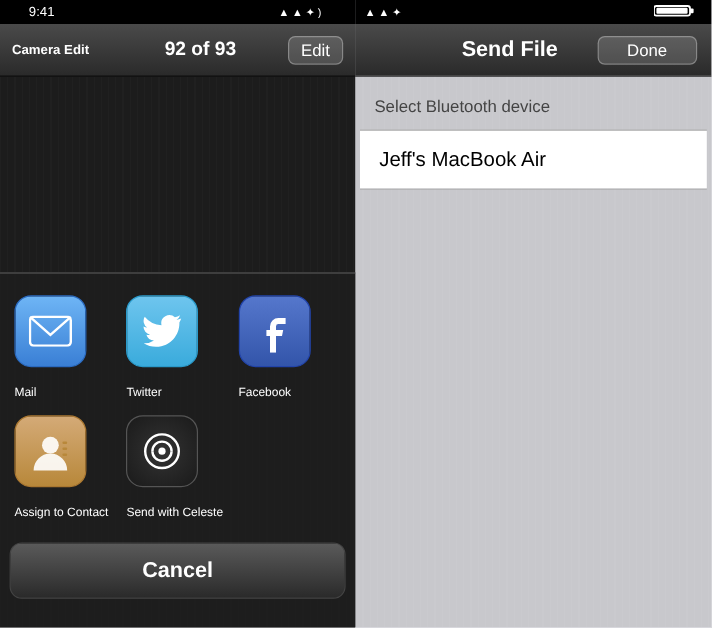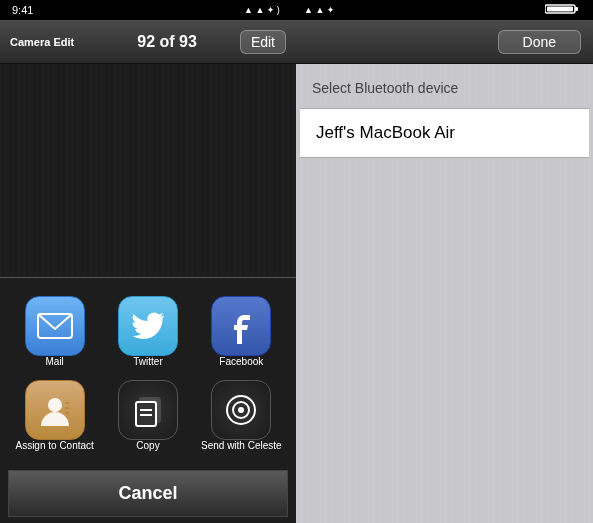--- a/index.html
+++ b/index.html
@@ -20,21 +20,21 @@
       flex-direction: column;
       position: relative;
     }
 
     .status-bar {
       height: 20px;
       background: #000;
       display: flex;
       align-items: center;
       justify-content: space-between;
-      padding: 0 12px;
+      padding: 0 24px;
       color: #fff;
       font-size: 11px;
     }
 
     .nav-bar {
       height: 44px;
       background: linear-gradient(to bottom, #4a4a4a, #2a2a2a);
       display: flex;
       align-items: center;
       justify-content: space-between;
@@ -84,24 +84,24 @@
     .share-grid {
       display: grid;
       grid-template-columns: repeat(3, 1fr);
       gap: 0;
       padding: 12px 8px 8px;
     }
 
     .share-item {
       display: flex;
       flex-direction: column;
-      align-items: center;
+      align-items: flex-start;
       padding: 6px 4px;
       cursor: pointer;
-      gap: 0;
+      gap: 16px;
     }
 
     .share-icon {
       width: 60px;
       height: 60px;
       border-radius: 14px;
       display: flex;
       align-items: center;
       justify-content: center;
       font-size: 28px;
@@ -146,24 +146,24 @@
     }
 
     .share-item-label {
       color: #fff;
       font-size: 10px;
       text-align: center;
       line-height: 1.2;
     }
 
     .cancel-btn {
-      margin: 4px 8px 6px;
+      margin: 4px 8px 24px;
       background: linear-gradient(to bottom, #5a5a5a, #2a2a2a);
       border: 1px solid #444;
-      border-radius: 0;
+      border-radius: 10px;
       padding: 12px;
       text-align: center;
       color: #fff;
       font-size: 18px;
       font-weight: 600;
       cursor: pointer;
       width: calc(100% - 16px);
     }
 
     
@@ -331,31 +331,20 @@
 
             <rect x="28" y="10" width="4" height="2" rx="1" fill="#b8883a"></rect>
             <rect x="28" y="15" width="4" height="2" rx="1" fill="#b8883a"></rect>
             <rect x="28" y="20" width="4" height="2" rx="1" fill="#b8883a"></rect>
           </svg>
         </div>
         <span class="share-item-label">Assign to Contact</span>
       </div>
 
 
-      <div class="share-item">
-        <div class="share-icon copy">
-          <svg width="36" height="36" viewBox="0 0 36 36" fill="none">
-            <rect x="10" y="6" width="20" height="24" rx="2" fill="white" opacity="0.15" stroke="white" stroke-width="2"></rect>
-            <rect x="6" y="10" width="20" height="24" rx="2" fill="#333" stroke="white" stroke-width="2"></rect>
-            <line x1="10" y1="18" x2="22" y2="18" stroke="white" stroke-width="2"></line>
-            <line x1="10" y1="23" x2="22" y2="23" stroke="white" stroke-width="2"></line>
-          </svg>
-        </div>
-        <span class="share-item-label">Copy</span>
-      </div>
 
 
       <div class="share-item">
         <div class="share-icon celeste">
           <svg width="36" height="36" viewBox="0 0 36 36" fill="none">
             <circle cx="18" cy="18" r="14" fill="none" stroke="white" stroke-width="2"></circle>
             <path d="M10 18 a8 8 0 0 1 16 0" fill="none" stroke="white" stroke-width="2"></path>
             <path d="M10 18 a8 8 0 0 0 16 0" fill="none" stroke="white" stroke-width="2"></path>
             <circle cx="18" cy="18" r="3" fill="white"></circle>
           </svg>
@@ -382,20 +371,21 @@
       <svg width="40" height="12" viewBox="0 0 40 12">
         <rect x="0" y="2" width="30" height="8" rx="2" fill="none" stroke="white" stroke-width="1.5"></rect>
         <rect x="2" y="3.5" width="26" height="5" rx="1" fill="white"></rect>
         <rect x="30" y="4" width="3" height="4" rx="1" fill="white"></rect>
       </svg>
     </span>
   </div>
 
   <div class="right-nav-bar">
     <span style="width:44px"></span>
+    <span class="right-nav-title">Send File</span>
     <span class="right-done-btn">Done</span>
   </div>
 
   <div class="right-content">
     <div class="right-stripe-bg">
       <div class="section-header">Select Bluetooth device</div>
       <div class="device-list">
         <div class="device-item">Jeff's MacBook Air</div>
       </div>
     </div>

